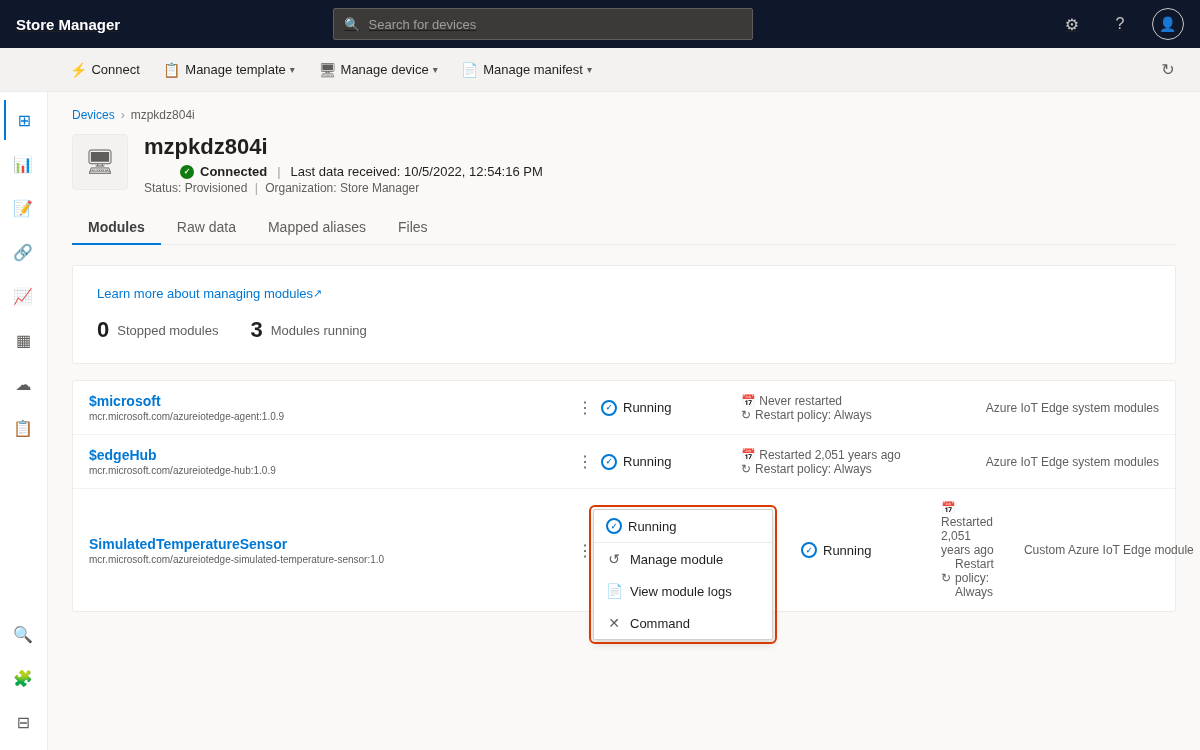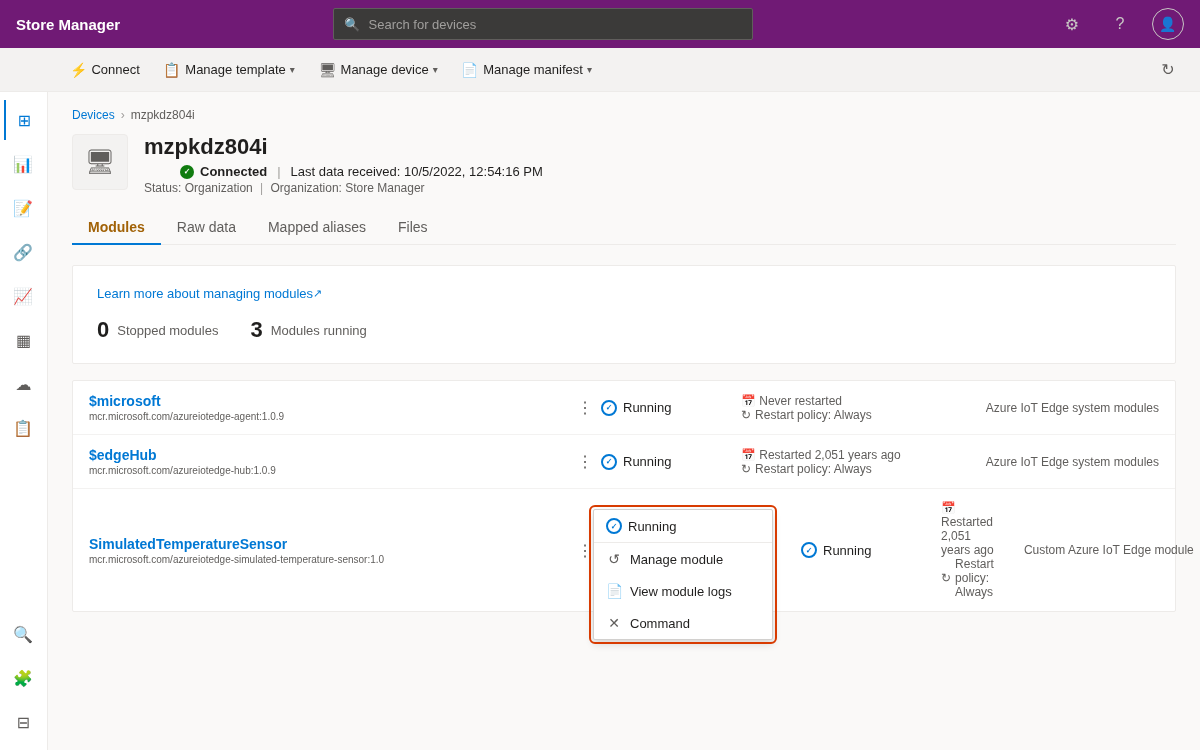--- a/index.html
+++ b/index.html
@@ -1,25 +1,26 @@
 <!DOCTYPE html>
 <html><head>
   <meta charset="utf-8">
   <style>
     * { box-sizing: border-box; margin: 0; padding: 0; }
     body { font-family: 'Segoe UI', sans-serif; font-size: 13px; background: #f3f2f1; color: #201f1e; }
 
     
     .top-nav {
-      background: #701a75;
+      background: #0f172a;
       height: 48px;
       display: flex;
       align-items: center;
       padding: 0 16px;
       gap: 12px;
+      text-decoration: underline;
     }
     .app-title {
       color: white;
       font-size: 15px;
       font-weight: 600;
       min-width: 160px;
     }
     .search-bar {
       flex: 1;
       max-width: 420px;
@@ -236,21 +237,21 @@
     }
     .tab {
       padding: 8px 16px;
       cursor: pointer;
       font-size: 14px;
       color: #605e5c;
       border-bottom: 2px solid transparent;
       margin-bottom: -1px;
     }
     .tab.active {
-      color: #a16207;
+      color: #404040;
       border-bottom: 2px solid #0078d4;
       font-weight: 600;
     }
 
     
     .stats-card {
       background: white;
       border: 1px solid #edebe9;
       border-radius: 2px;
       padding: 20px 24px;
@@ -481,21 +482,21 @@
       <div class="device-avatar">🖥</div>
       <div class="device-info">
         <h1>mzpkdz804i</h1>
         <div class="device-status">
           <span class="status-dot"></span>
           <strong>Connected</strong>
           <span class="pipe-divider">|</span>
           <span>Last data received: 10/5/2022, 12:54:16 PM</span>
         </div>
         <div class="device-meta">
-          <span>Status: Organization</span>
+          <span>Status: Provisioned</span>
           <span class="pipe-divider"> | </span>
           <span>Organization: Store Manager</span>
         </div>
       </div>
     </div>
 
     <div class="tabs">
       <div class="tab active">Modules</div>
       <div class="tab">Raw data</div>
       <div class="tab">Mapped aliases</div>

